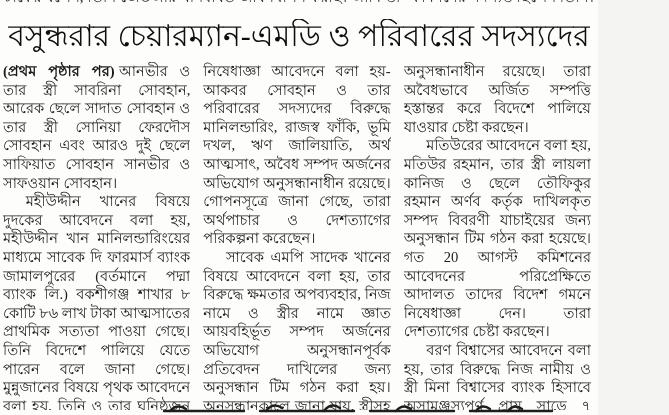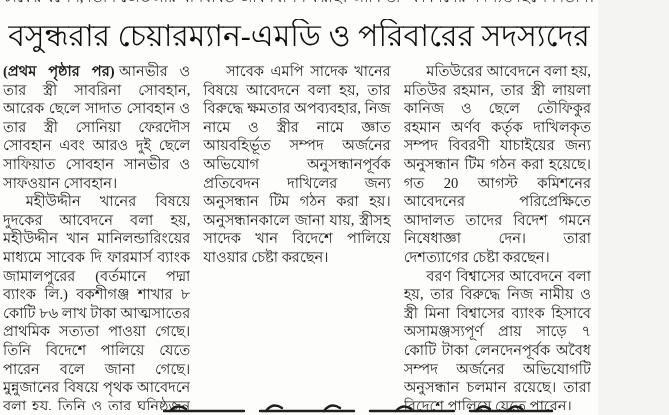--- a/index.html
+++ b/index.html
@@ -78,25 +78,27 @@
 
     <div class="col">
       <p>
         <b class="lead-marker">(প্রথম পৃষ্ঠার পর)</b><span>আনভীর ও তার স্ত্রী সাবরিনা সোবহান, আরেক ছেলে সাদাত সোবহান ও তার স্ত্রী সোনিয়া ফেরদৌস সোবহান এবং আরও দুই ছেলে সাফিয়াত সোবহান সানভীর ও সাফওয়ান সোবহান।</span>
       </p>
       <p class="p-indent">মহীউদ্দীন খানের বিষয়ে দুদকের আবেদনে বলা হয়, মহীউদ্দীন খান মানিলন্ডারিংয়ের মাধ্যমে সাবেক দি ফারমার্স ব্যাংক জামালপুরের (বর্তমানে পদ্মা ব্যাংক লি.) বকশীগঞ্জ শাখার ৮ কোটি ৮৬ লাখ টাকা আত্মসাতের প্রাথমিক সত্যতা পাওয়া গেছে। তিনি বিদেশে পালিয়ে যেতে পারেন বলে জানা গেছে। মুন্নুজানের বিষয়ে পৃথক আবেদনে বলা হয়, তিনি ও তার ঘনিষ্ঠজন বিদেশে পালিয়ে যেতে পারেন বলে জানা যায়। এ জন্য তাদের বিদেশ গমনে নিষেধাজ্ঞা প্রয়োজন।</p>
 
     </div>
 
     <div class="col">
+      <p>নিষেধাজ্ঞা আবেদনে বলা হয়- আকবর সোবহান ও তার পরিবারের সদস্যদের বিরুদ্ধে মানিলন্ডারিং, রাজস্ব ফাঁকি, ভূমি দখল, ঋণ জালিয়াতি, অর্থ আত্মসাৎ, অবৈধ সম্পদ অর্জনের অভিযোগ অনুসন্ধানাধীন রয়েছে। গোপনসূত্রে জানা গেছে, তারা অর্থপাচার ও দেশত্যাগের পরিকল্পনা করেছেন।</p>
       <p class="p-indent">সাবেক এমপি সাদেক খানের বিষয়ে আবেদনে বলা হয়, তার বিরুদ্ধে ক্ষমতার অপব্যবহার, নিজ নামে ও স্ত্রীর নামে জ্ঞাত আয়বহির্ভূত সম্পদ অর্জনের অভিযোগ অনুসন্ধানপূর্বক প্রতিবেদন দাখিলের জন্য অনুসন্ধান টিম গঠন করা হয়। অনুসন্ধানকালে জানা যায়, স্ত্রীসহ সাদেক খান বিদেশে পালিয়ে যাওয়ার চেষ্টা করছেন।</p>
 
     </div>
 
     <div class="col">
+      <p>অনুসন্ধানাধীন রয়েছে। তারা অবৈধভাবে অর্জিত সম্পত্তি হস্তান্তর করে বিদেশে পালিয়ে যাওয়ার চেষ্টা করছেন।</p>
       <p class="p-indent">মতিউরের আবেদনে বলা হয়, মতিউর রহমান, তার স্ত্রী লায়লা কানিজ ও ছেলে তৌফিকুর রহমান অর্ণব কর্তৃক দাখিলকৃত সম্পদ বিবরণী যাচাইয়ের জন্য অনুসন্ধান টিম গঠন করা হয়েছে। গত 20 আগস্ট কমিশনের আবেদনের পরিপ্রেক্ষিতে আদালত তাদের বিদেশ গমনে নিষেধাজ্ঞা দেন। তারা দেশত্যাগের চেষ্টা করছেন।</p>
       <p class="p-indent">বরণ বিশ্বাসের আবেদনে বলা হয়, তার বিরুদ্ধে নিজ নামীয় ও স্ত্রী মিনা বিশ্বাসের ব্যাংক হিসাবে অসামঞ্জস্যপূর্ণ প্রায় সাড়ে ৭ কোটি টাকা লেনদেনপূর্বক অবৈধ সম্পদ অর্জনের অভিযোগটি অনুসন্ধান চলমান রয়েছে। তারা বিদেশে পালিয়ে যেতে পারেন।</p>
     </div>
 
   </div>
 
   <svg class="next-headline-clip" viewBox="0 0 400 15" xmlns="http://www.w3.org/2000/svg" aria-hidden="true">
     <g stroke="#1e1e1e" stroke-width="2.4" fill="none" stroke-linecap="round">
       <path d="M8 11 H88"></path>
       <path d="M14 11 q7 -8 16 -2"></path>

